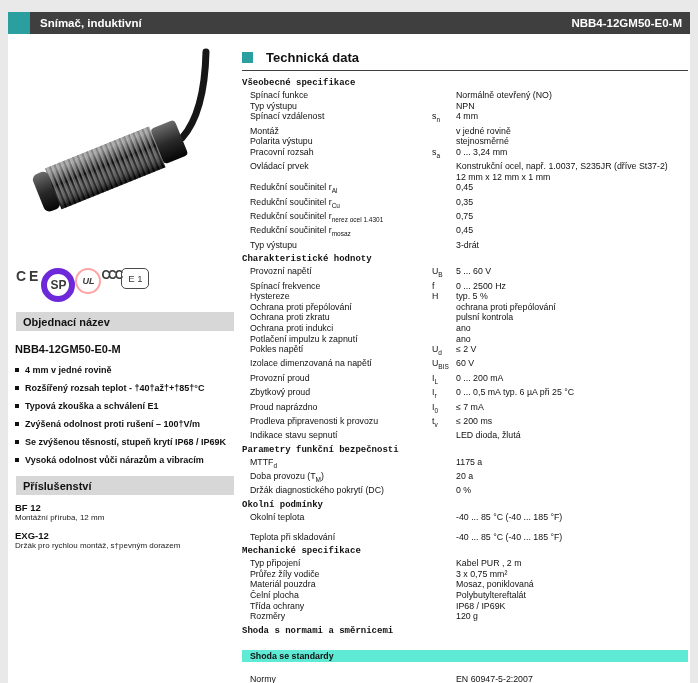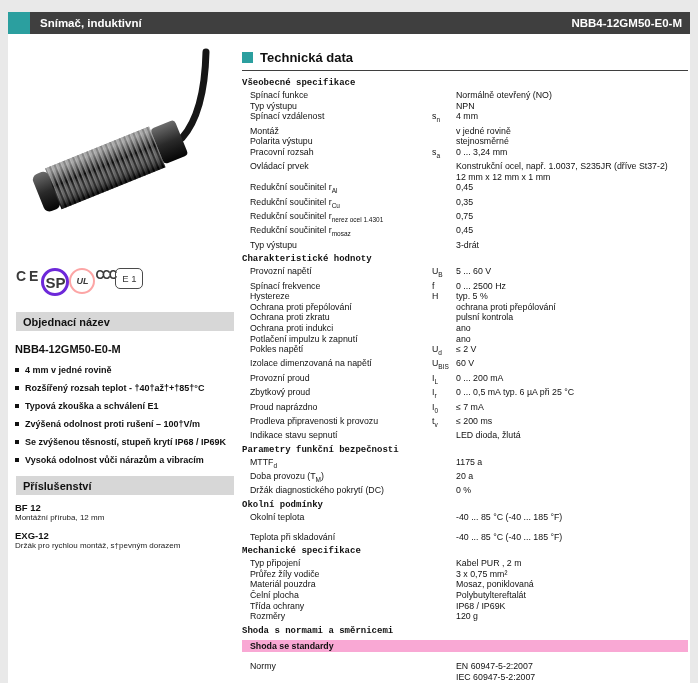--- a/index.html
+++ b/index.html
@@ -13,44 +13,44 @@
   
   .cols{display:flex;}
   .left-col{width:226px;flex:0 0 auto;}
   .right-col{flex:1;margin-left:8px;padding-top:16px;padding-right:2px;}
   
   .product-image{position:relative;height:232px;}
   .product-image svg{position:absolute;left:4px;top:8px;}
   .certs{display:flex;align-items:flex-start;gap:0;padding:2px 8px 0 8px;height:34px;}
   .cert{display:flex;align-items:center;justify-content:center;color:#3a3a3a;font-weight:bold;}
   .cert-ce{font-size:14px;letter-spacing:3px;font-weight:600;}
-  .cert-sp{width:22px;height:22px;border:3px solid #6d28d9;border-radius:50%;font-size:15px;}
+  .cert-sp{width:22px;height:22px;border:6px solid #6d28d9;border-radius:50%;font-size:12px;}
   .cert-ul{width:22px;height:22px;border:2px solid #fca5a5;border-radius:50%;font-size:9px;font-style:italic;}
   .cert-ccc{font-size:12px;letter-spacing:-2px;}
   .cert-e1{width:26px;height:19px;border:1.5px solid #4a4a4a;border-radius:5px;font-size:9.5px;font-weight:normal;}
   .section-bar{background:#d7d7d7;font-weight:bold;font-size:11px;padding:4px 7px 3px 7px;margin-top:10px;margin-left:8px;}
   .order-code{font-weight:bold;font-size:11px;padding:12px 7px 8px 7px;}
   .features{padding:2px 7px 0 7px;}
   .feature{display:flex;margin-bottom:7px;}
   .feature .bullet{width:4px;height:4px;background:#111;margin:3px 6px 0 0;flex:0 0 auto;}
   .feature .ftext{font-weight:bold;font-size:9px;line-height:11px;}
   .acc-item{padding:7px 7px 0 7px;}
   .acc-code{font-weight:bold;font-size:9.5px;line-height:11px;}
   .acc-desc{font-size:8px;line-height:9.5px;color:#222;}
   
-  .tech-head,.dim-head{display:flex;align-items:center;gap:7px;font-weight:bold;font-size:13px;}
+  .tech-head,.dim-head{display:flex;align-items:center;gap:13px;font-weight:bold;font-size:13px;}
   .tech-head{padding-bottom:5px;border-bottom:1.5px solid #3f3f3f;margin-bottom:5px;}
   .sq{width:11px;height:11px;background:#2b9f9f;flex:0 0 auto;}
   .t-section{font-weight:bold;font-size:9px;line-height:11px;padding:2px 0 1px 0;margin-top:2px;font-family:Liberation Mono, monospace;}
   .t-row{display:grid;grid-template-columns:190px 24px 1fr;font-size:8.8px;line-height:10.6px;}
   .t-label{padding-left:8px;}
   .t-sym{}
   .t-value{white-space:pre-line;}
   sub{font-size:6.5px;vertical-align:sub;}
-  .t-sub{background:#f9a8d4;font-weight:bold;margin:2px 0;padding:1px 0;gap:32px;}
+  .t-sub{background:#5eead4;font-weight:bold;margin:12px 0;padding:1px 0;gap:32px;}
   .t-gap{margin-top:9px;}
 </style>
 </head>
 <body>
 
 <div class="page">
 
   <div class="topbar">
     <div class="accent-square"></div>
     <div class="topbar-left">Snímač, induktivní</div>

